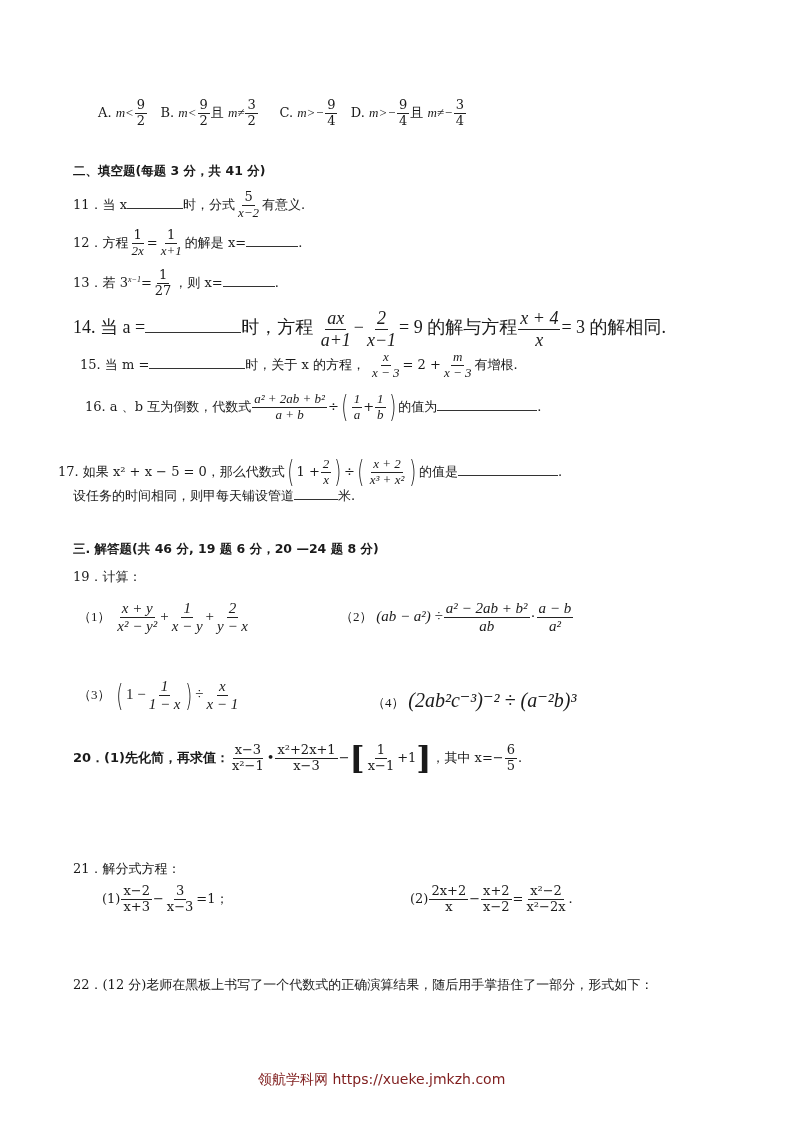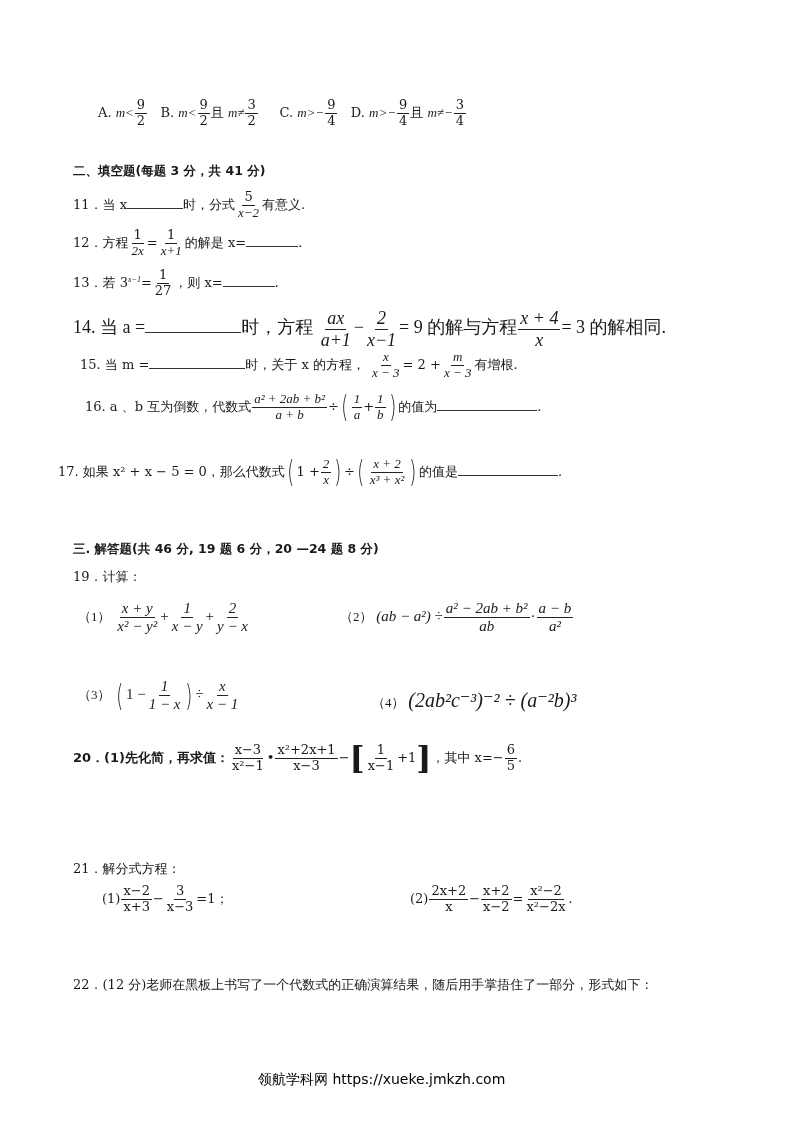--- a/index.html
+++ b/index.html
@@ -8,21 +8,21 @@
   .frac{display:inline-flex;flex-direction:column;align-items:center;vertical-align:middle;margin:0 1px;line-height:1.15;}
   .frac .n{border-bottom:1px solid #222;padding:0 2px;}
   .frac .d{padding:0 2px;}
   .i{font-style:italic;font-family:"Liberation Serif","DejaVu Serif",serif;}
   .blank{display:inline-block;border-bottom:1px solid #333;height:12px;vertical-align:baseline;}
   .paren{font-size:30px;font-weight:100;vertical-align:middle;line-height:1;font-family:"DejaVu Sans",sans-serif;transform:scaleX(0.6);display:inline-block;}
   .bracket{font-size:32px;font-weight:bold;vertical-align:middle;line-height:1;display:inline-block;}
   .bold{font-weight:bold;font-family:"DejaVu Sans",sans-serif;font-size:12.5px;}
   sup{font-size:8px;}
   .mf{font-family:"Liberation Serif",serif;font-size:15px;}
-  .footer{font-family:"DejaVu Sans",sans-serif;color:#000000;font-size:14px;}
+  .footer{font-family:"DejaVu Sans",sans-serif;color:#7f1d1d;font-size:14px;}
 </style>
 </head>
 <body>
 
 <div class="abs" style="left:98px;top:98px;font-size:13px;">
   <span>
     <span>A.</span>
     <span class="i">m&lt;</span><span class="frac">
         <span class="n">9</span>
         <span class="d">2</span>
@@ -130,20 +130,21 @@
   <span>17. 如果 x² + x − 5 = 0，那么代数式</span><span class="paren">(</span><span>1 +</span><span class="frac i">
       <span class="n">2</span>
       <span class="d">x</span>
     </span><span class="paren">)</span><span>÷</span><span class="paren">(</span><span class="frac i">
       <span class="n">x + 2</span>
       <span class="d">x³ + x²</span>
     </span><span class="paren">)</span><span>的值是</span><span class="blank" style="width:100px"></span><span>.</span>
 </div>
 
 <div class="abs" style="left:73px;top:481px;">
+  <div style="margin-top:6px;"><span>设任务的时间相同，则甲每天铺设管道</span><span class="blank" style="width:44px"></span><span>米.</span></div>
 </div>
 
 <div class="abs bold" style="left:73px;top:541px;">三. 解答题(共 46 分, 19 题 6 分，20 —24 题 8 分)</div>
 
 <div class="abs" style="left:73px;top:568px;">19．计算：</div>
 
 <div class="abs mf" style="left:78px;top:600px;">
   <span style="font-size:13px">（1）</span>
   <span class="frac i">
       <span class="n">x + y</span>

